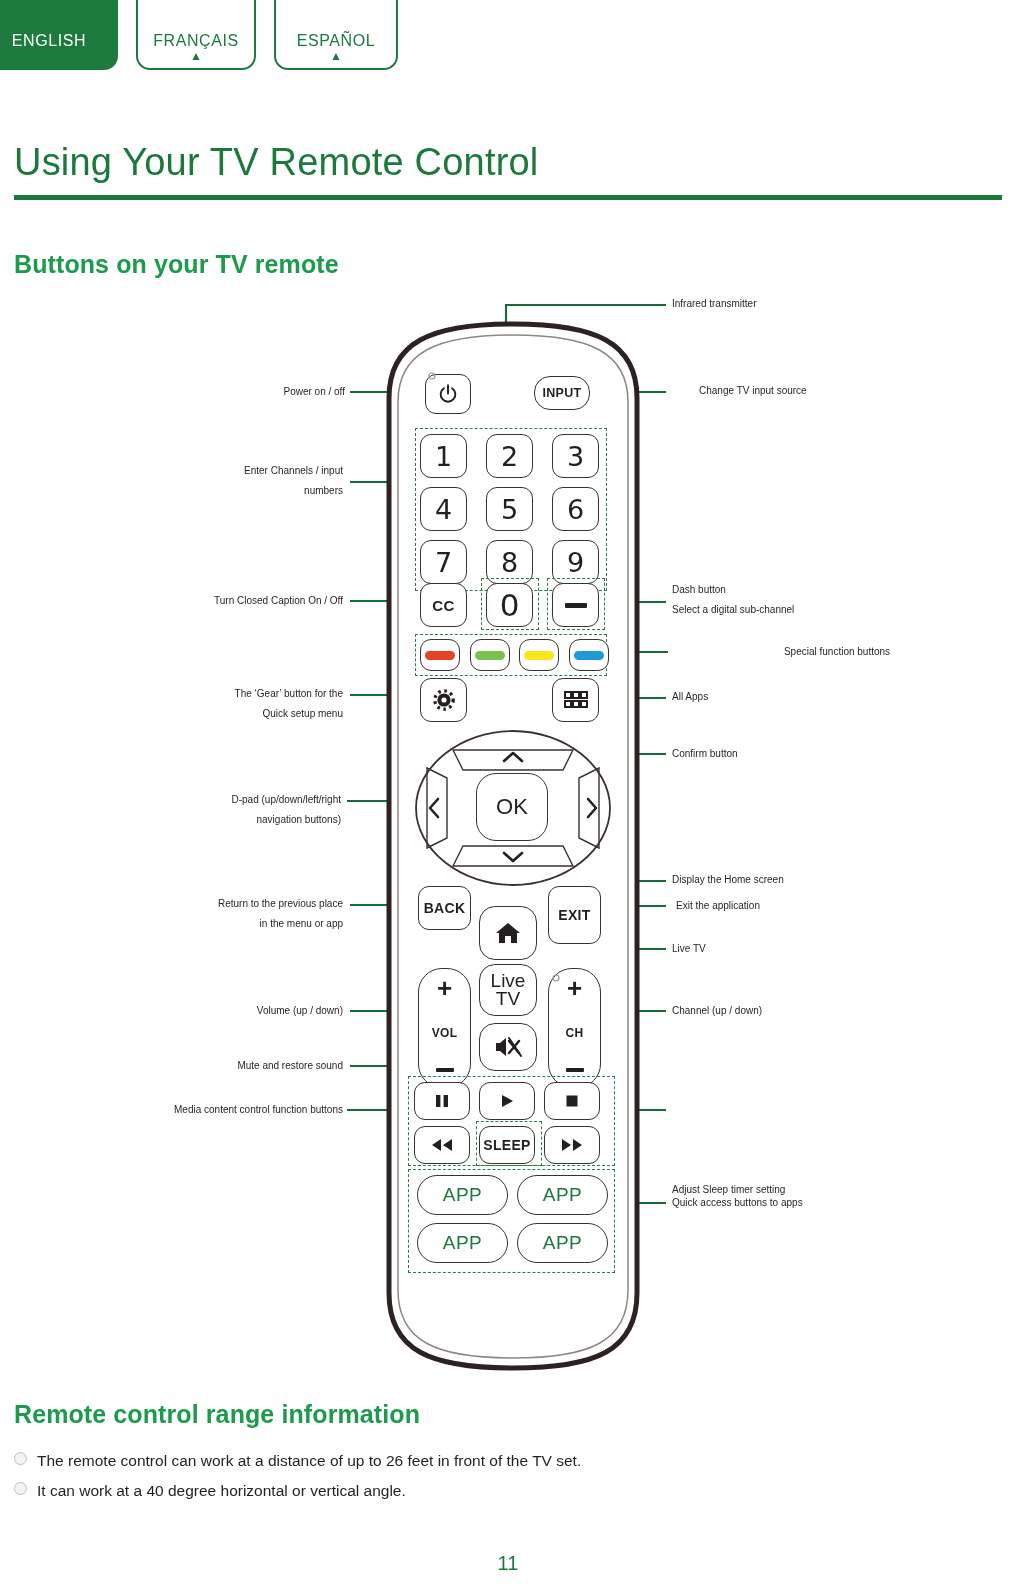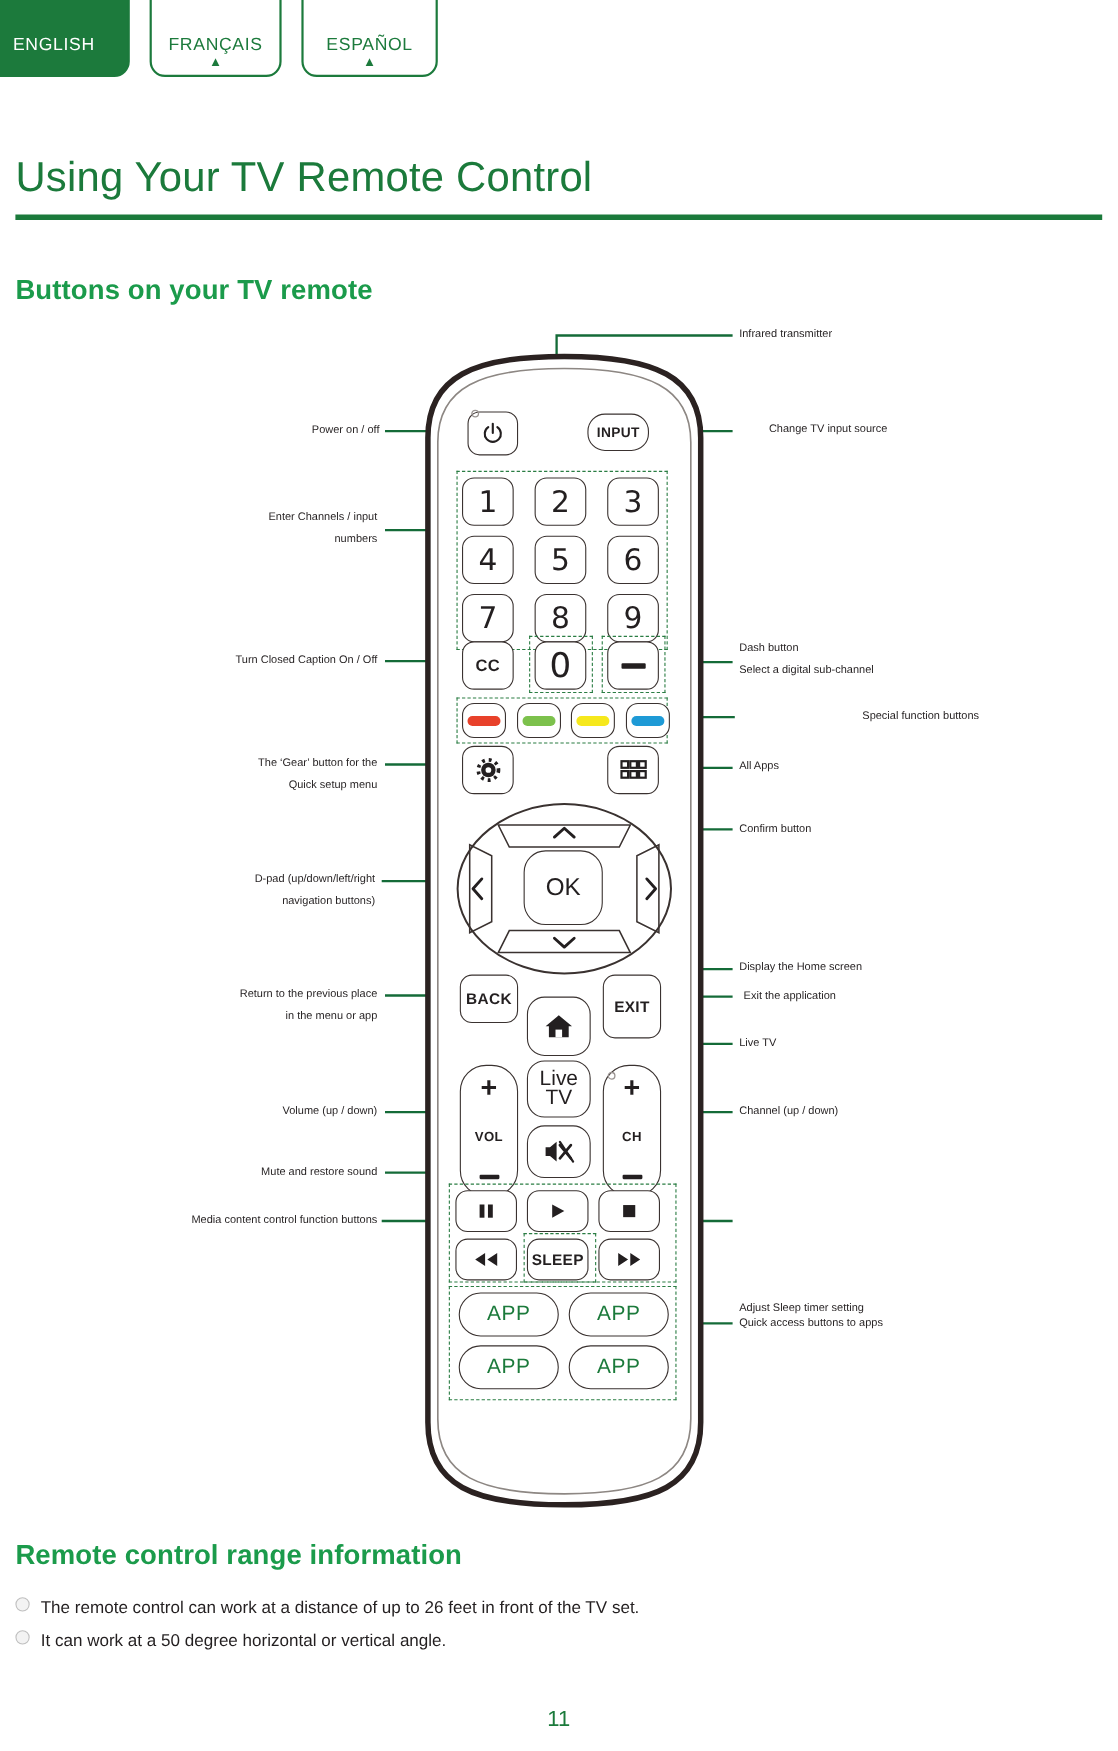--- a/index.html
+++ b/index.html
@@ -364,15 +364,15 @@
   <div class="btn r-pill appbtn" style="left:134px;top:857px;width:91px;height:40px;border-radius:20px;">APP</div>
   <div class="btn r-pill appbtn" style="left:34px;top:905px;width:91px;height:40px;border-radius:20px;">APP</div>
   <div class="btn r-pill appbtn" style="left:134px;top:905px;width:91px;height:40px;border-radius:20px;">APP</div>
 </div>
 
 <div id="range-head">Remote control range information</div>
 <div class="bullet-row" id="bullet-1">
   <span class="dot"></span><span>The remote control can work at a distance of up to 26 feet in front of the TV set.</span>
 </div>
 <div class="bullet-row" id="bullet-2">
-  <span class="dot"></span><span>It can work at a 50 degree horizontal or vertical angle.</span>
+  <span class="dot"></span><span>It can work at a 40 degree horizontal or vertical angle.</span>
 </div>
 <div id="page-num">11</div>
 
 </body></html>

